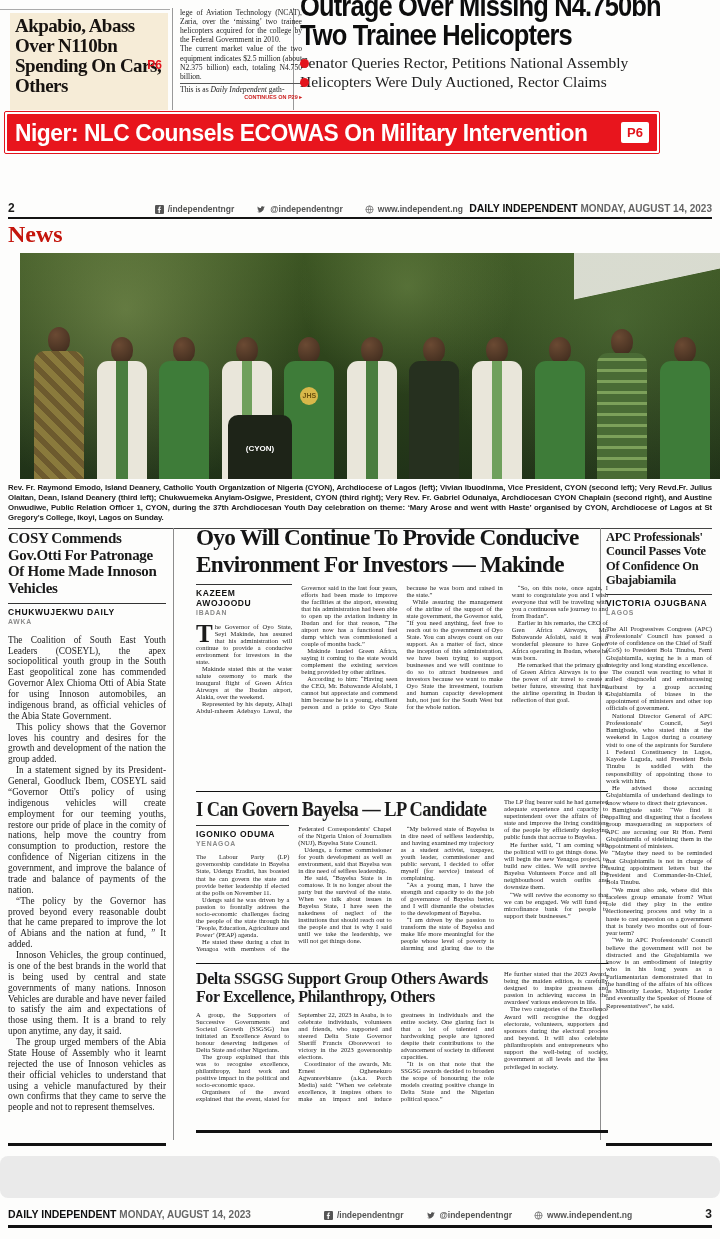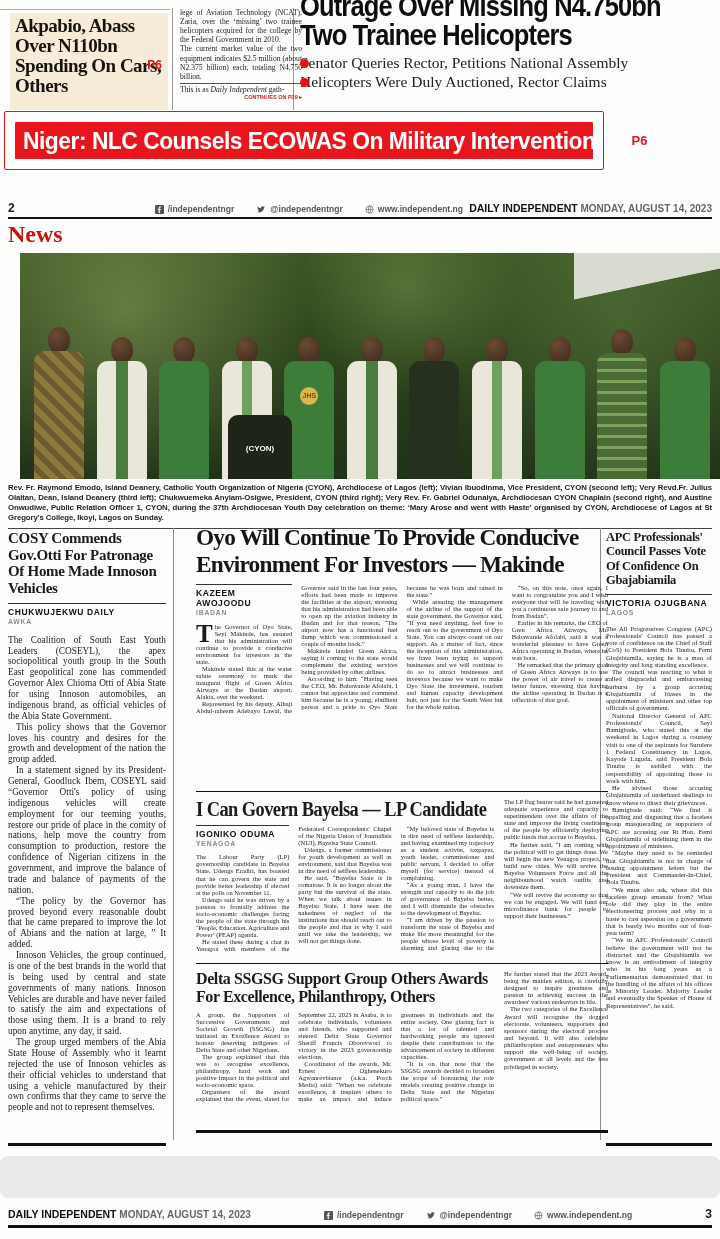--- a/index.html
+++ b/index.html
@@ -22,22 +22,22 @@
   .continues { text-align:right; font:700 5.5px/1.4 "Liberation Sans", sans-serif; color:#c22; }
   .lead { position:absolute; left:300px; top:0; width:420px; height:116px; overflow:hidden; }
   .lead .bighead { font:900 30px/0.97 "Liberation Sans", sans-serif; letter-spacing:-1px;
                    transform:scaleX(0.85); transform-origin:left top; width:118%;
                    margin-top:-9px; color:#0d0d0d; }
   .lead ul { list-style:none; margin-top:5px; }
   .lead li { font:400 15.5px/1.22 "Liberation Serif", serif; color:#222;
              position:relative; }
   .lead li::before { content:""; position:absolute; left:0; top:5px; width:9px; height:9px;
                      border-radius:50%; background:#e3141c; }
-  .banner { position:absolute; left:4px; top:111px; width:600px;
-            border:1px solid #e3141c; background:#fff; padding:10px; border-radius:2px; }
+  .banner { position:absolute; left:4px; top:111px; width:656px;
+            border:1px solid #e3141c; background:#fff; padding:2px; border-radius:2px; }
   .banner-inner { background:#e8151d; color:#fff; display:flex; align-items:center;
                   height:37px; padding:0 8px; border-radius:1px; }
   .banner-text { font:800 24px/1 "Liberation Sans", sans-serif; letter-spacing:-0.5px;
                  transform:scaleX(0.95); transform-origin:left; white-space:nowrap; flex:1; }
   .banner-p6 { background:#fff; color:#e3141c; font:900 13px/1 "Liberation Sans", sans-serif;
                padding:4px 6px; border-radius:2px; }
 
   
   .pagehead { position:absolute; top:195px; left:8px; width:704px; height:24px;
               border-bottom:2.5px solid #141414; display:flex; align-items:flex-end;
@@ -283,21 +283,21 @@
   <div class="cosy">
     <div class="art-hl-sm">COSY Commends Gov.Otti For Patronage Of Home Made Innoson Vehicles</div>
     <div class="byline">
       <div class="nm">CHUKWUJEKWU DAILY</div>
       <div class="pl">AWKA</div>
     </div>
     <div class="cosy-body">
         <p>The Coalition of South East Youth Leaders (COSEYL), the apex sociopolitical youth group in the South East geopolitical zone has commended Governor Alex Chioma Otti of Abia State for using Innoson automobiles, an indigenous brand, as official vehicles of the Abia State Government.</p>
         <p>This policy shows that the Governor loves his country and desires for the growth and development of the nation the group added.</p>
         <p>In a statement signed by its President-General, Goodluck Ibem, COSEYL said “Governor Otti's policy of using indigenous vehicles will create employment for our teeming youths, restore our pride of place in the comity of nations, help move the country from consumption to production, restore the confidence of Nigerian citizens in the government, and improve the balance of trade and balance of payments of the nation.</p>
-        <p>“The policy by the Governor has proved beyond every reasonable doubt that he came prepared to improve the lot of Abians and the nation at large, ” It added.</p>
+        <p>“The policy by the Governor has proved beyond every reasonable doubt that he came prepared to improve the lot of Abians and the nation at fund, ” It added.</p>
         <p>Innoson Vehicles, the group continued, is one of the best brands in the world that is being used by central and state governments of many nations. Innoson Vehicles are durable and have never failed to satisfy the aim and expectations of those using them. It is a brand to rely upon anytime, any day, it said.</p>
         <p>The group urged members of the Abia State House of Assembly who it learnt rejected the use of Innoson vehicles as their official vehicles to understand that using a vehicle manufactured by their own confirms that they came to serve the people and not to represent themselves.</p>
       </div>
   </div>
 
   <div class="center">
     <div class="mak-hl">Oyo Will Continue To Provide Conducive Environment For Investors — Makinde</div>
     <div class="bodycols mak-body dropcap">
       <div class="byline">
         <div class="nm">KAZEEM AWOJOODU</div>

